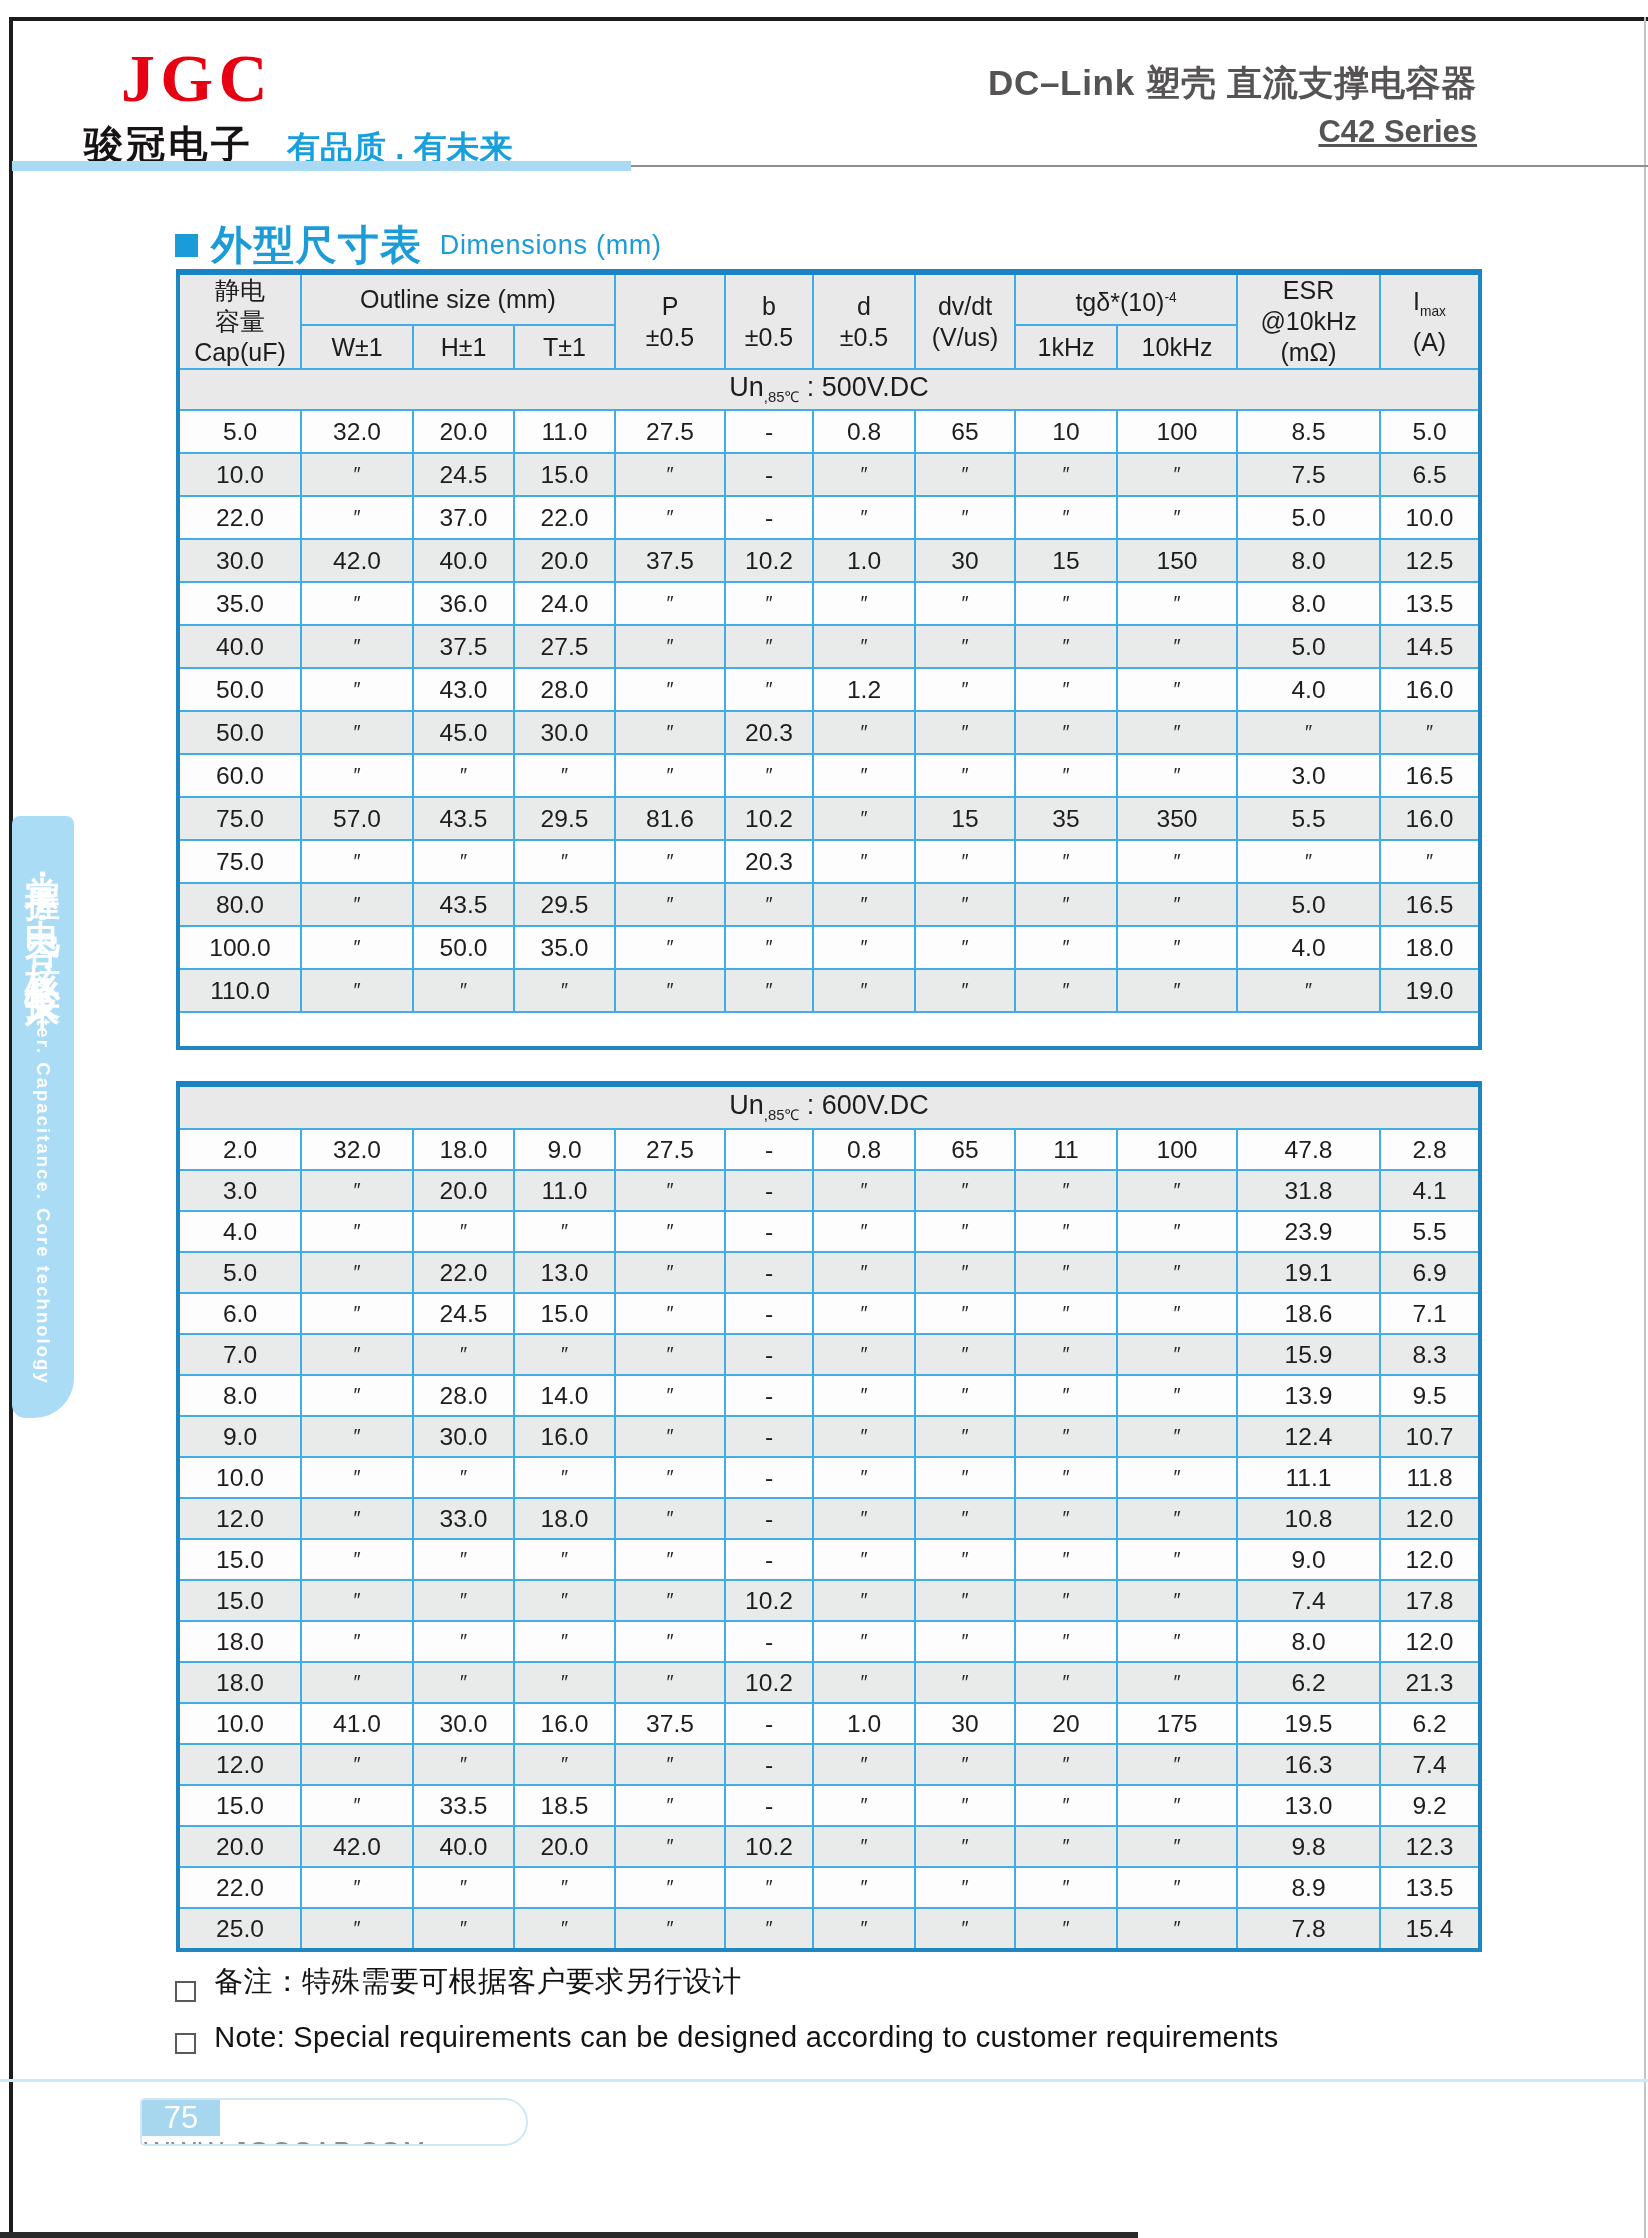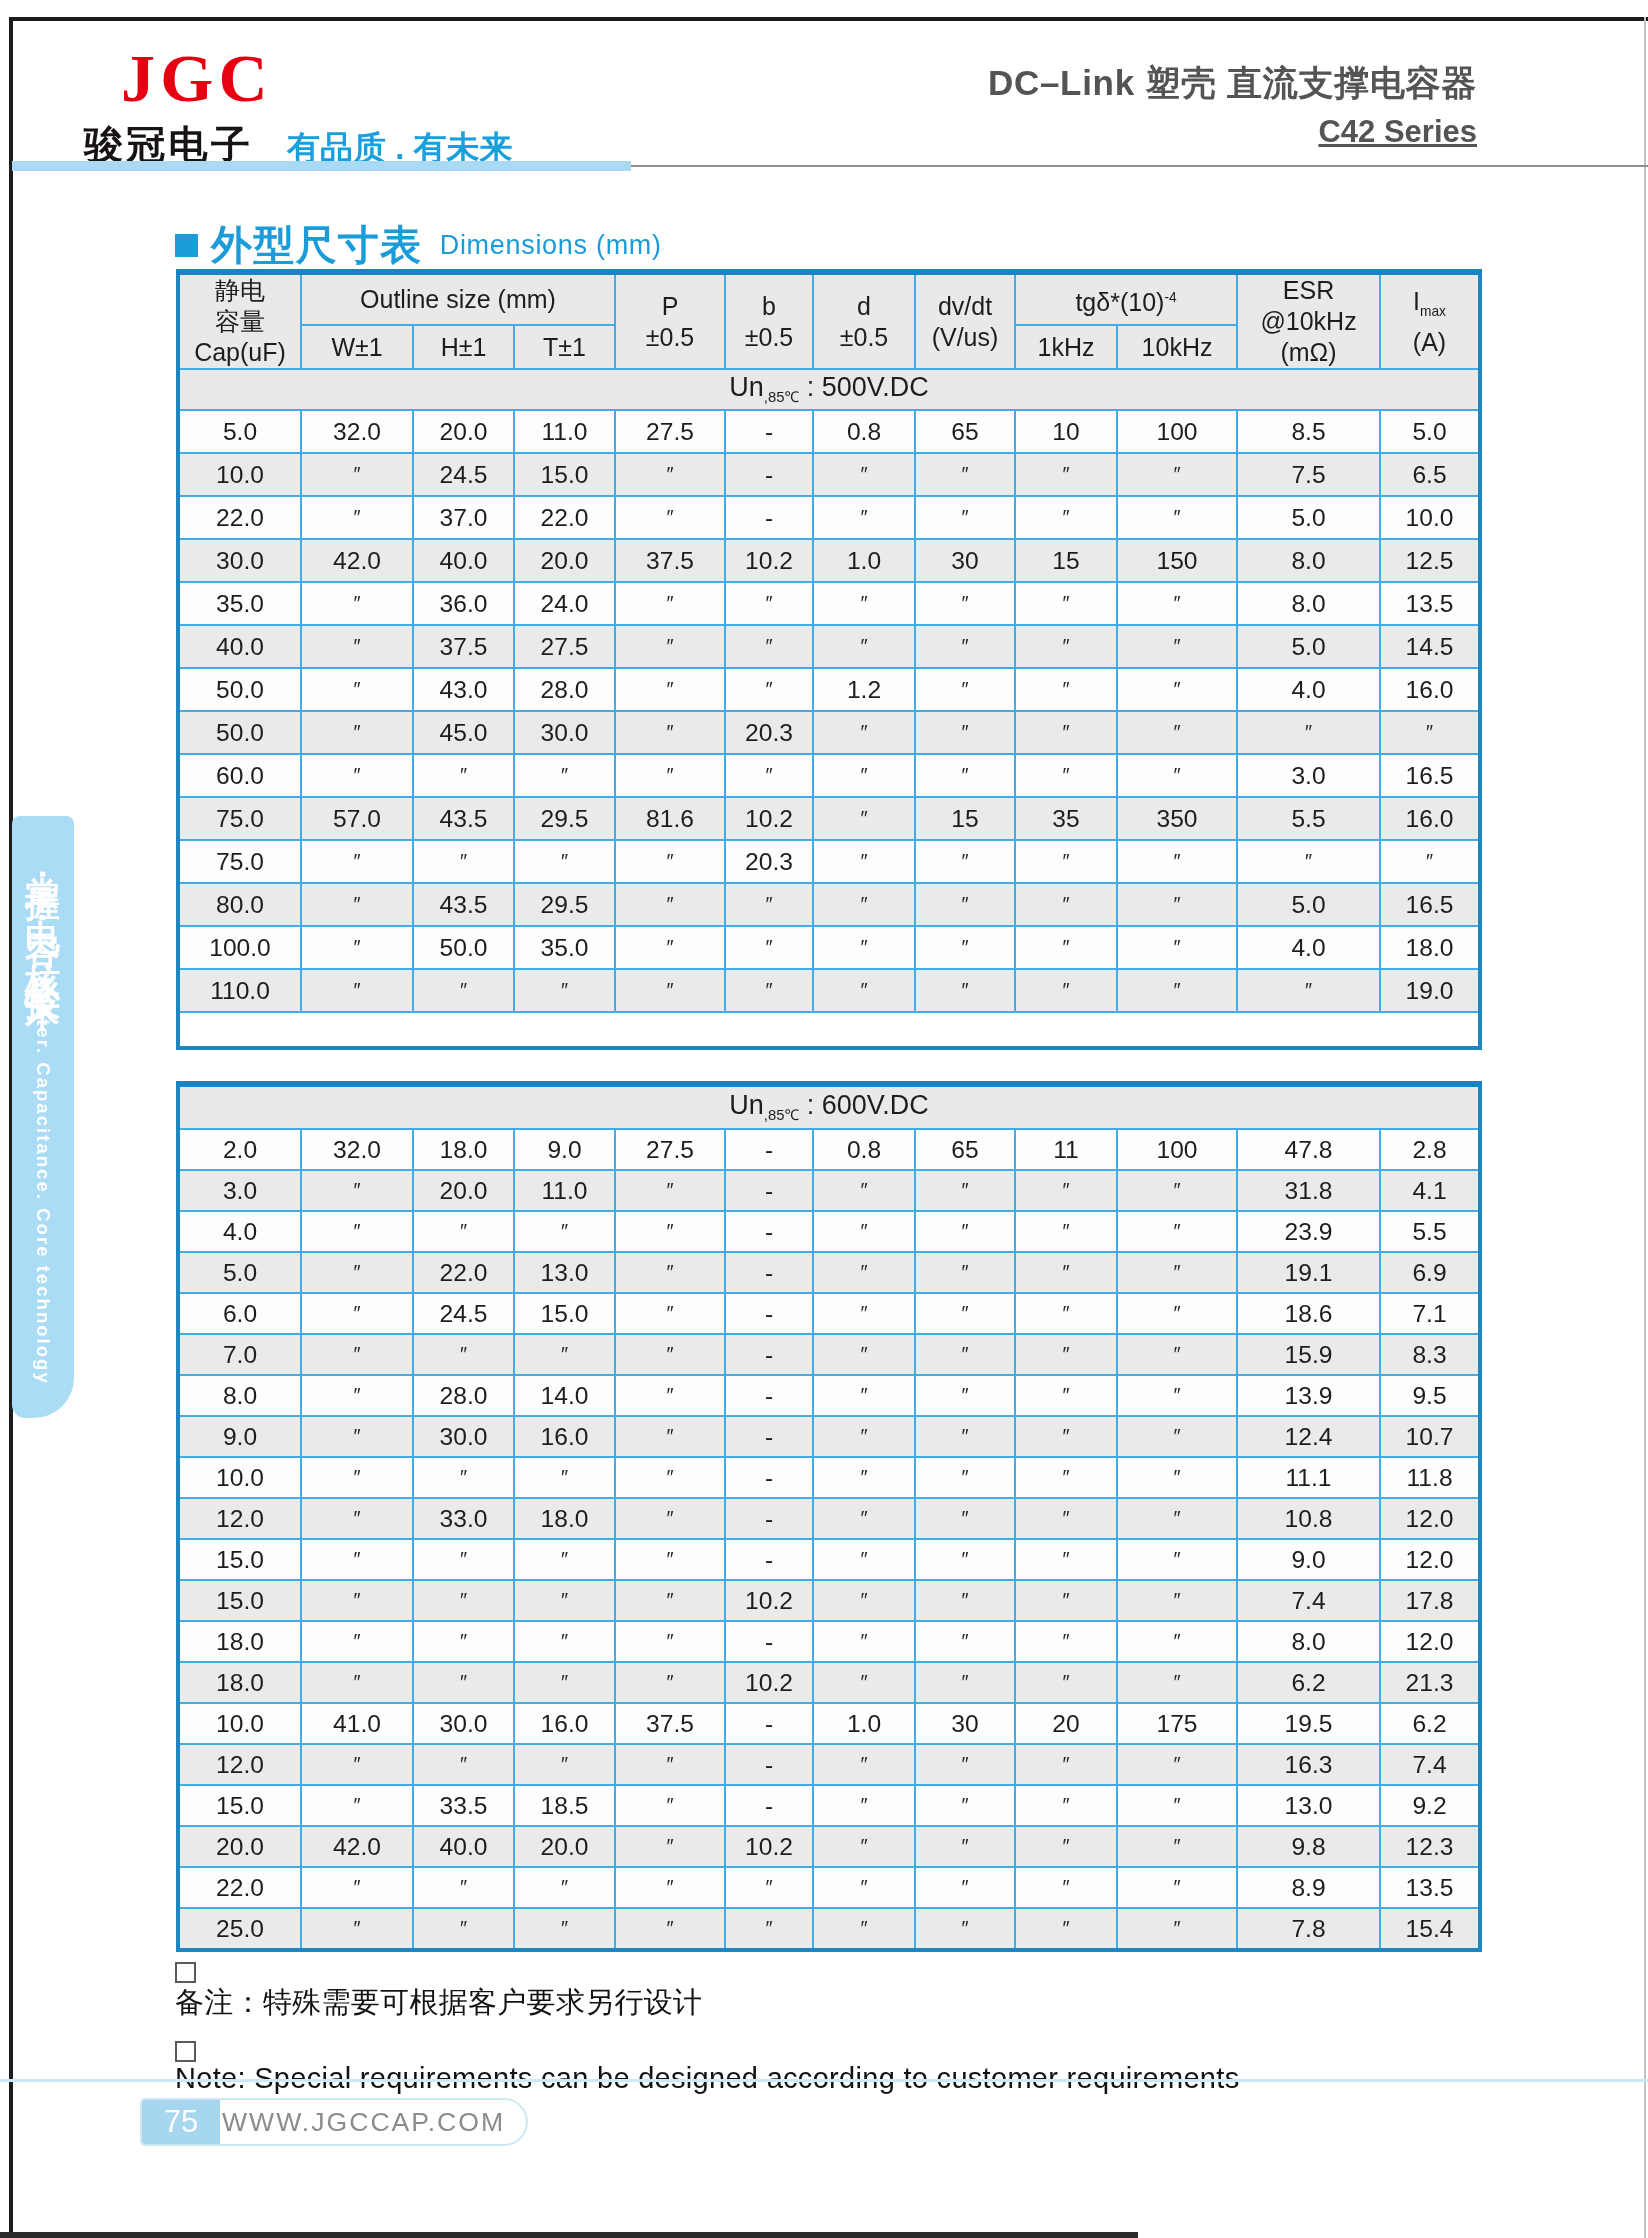--- a/index.html
+++ b/index.html
@@ -55,28 +55,28 @@
   tr.odd td{background:#fdfdfd;}
   tr.even td{background:#e9eaea;}
   td.ditto{font-size:20px;color:#2a2a2a;}
   td.empty-cell{background:#ffffff;height:33px;}
   .sub{font-size:0.55em;vertical-align:sub;}
   .sup{font-size:0.55em;vertical-align:super;}
   .hdr-small{font-size:24px;line-height:29px;}
 
   
   .notes{position:absolute;left:175px;top:1962px;color:#121212;}
-  .note-line{display:flex;align-items:flex-start;margin-bottom:18.6px;flex-direction:column;}
+  .note-line{display:flex;align-items:flex-end;margin-bottom:18.6px;}
   .note-sq{width:16.6px;height:16.6px;border:2px solid #5a5a5a;margin-right:18.6px;flex:0 0 auto;}
   .note-txt{font-size:29px;letter-spacing:0.3px;}
 
   
   .footer-line{position:absolute;left:0;top:2079px;width:1649px;height:2.7px;background:#cde8f7;}
   .footer-pill{position:absolute;left:140px;top:2098px;width:384px;height:44px;
-        border:2px solid #cfe8f6;border-radius:5.3px 26.6px 26.6px 5.3px;display:flex;overflow:hidden;background:#fff;}
+        border:2px solid #cfe8f6;border-radius:5.3px 26.6px 26.6px 5.3px;display:flex;overflow:hidden;background:#fff;flex-direction:column;}
   .page-num{width:78px;background:#a7d6ef;color:#ffffff;font-size:31px;display:flex;
         align-items:center;justify-content:center;}
   .site{flex:1;display:flex;align-items:center;padding-left:2px;color:#8c8c8c;
         font-size:26.6px;letter-spacing:2px;}
 </style>
 </head>
 <body>
 
 <div class="page">
 

